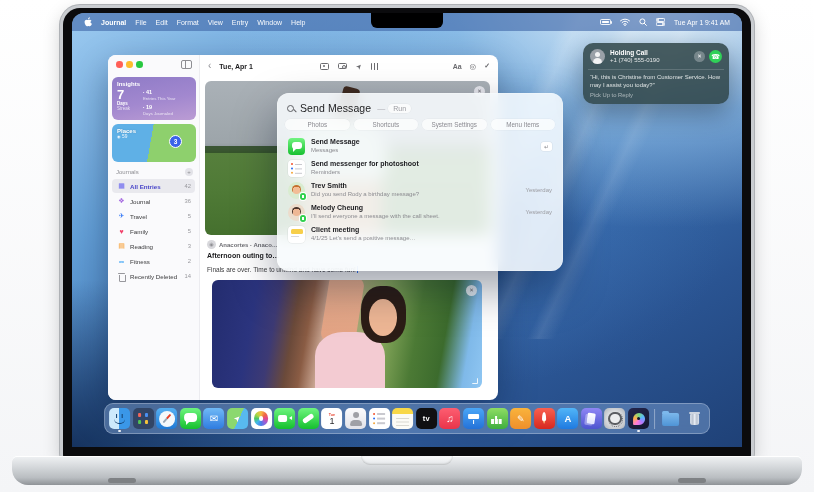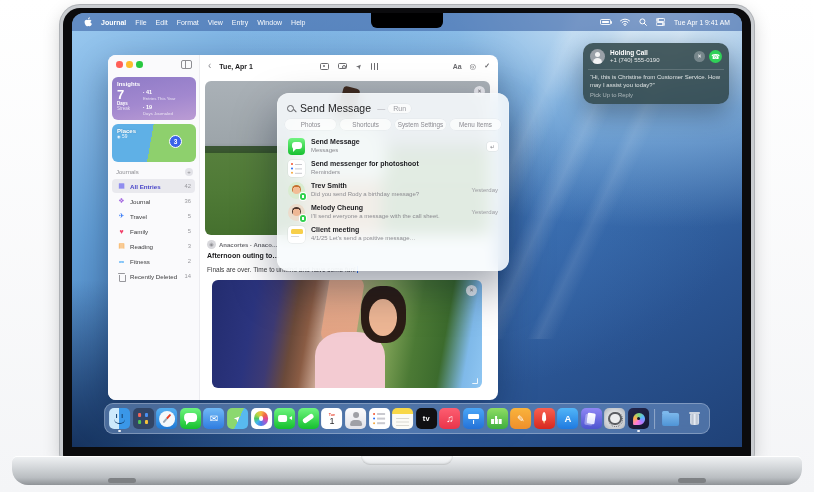--- a/index.html
+++ b/index.html
@@ -124,21 +124,21 @@
   .caret{display:inline-block;width:1px;height:7px;background:#3478f6;vertical-align:-1px;margin-left:1px;}
   .photo2{position:absolute;left:104px;top:225px;width:270px;height:108px;border-radius:6px;overflow:hidden;
     background:linear-gradient(100deg,#232c6e 0%,#2b347e 16%,#3d3a74 24%,#6b4a3a 31%,#8a5c44 36%,#caa794 42%,#87a85c 62%,#4c7a35 74%,#3c6b2d 84%,#7fb9e9 93%,#8fc6f2 100%);}
   .p2-arm{position:absolute;left:42%;top:-4%;width:13%;height:62%;background:linear-gradient(#eab08f,#e3a283);transform:rotate(9deg);border-radius:8px;}
   .p2-shirt{position:absolute;left:38%;top:48%;width:26%;height:55%;background:#f3cbd2;border-radius:40% 40% 0 0;}
   .p2-hair{position:absolute;left:55%;top:6%;width:17%;height:52%;background:#2c1d16;border-radius:42%;}
   .p2-face{position:absolute;left:58%;top:18%;width:10.5%;height:34%;background:#eeb795;border-radius:50%;}
   .photo-resize{position:absolute;right:4px;bottom:4px;width:6px;height:6px;border-right:1.5px solid rgba(255,255,255,.85);border-bottom:1.5px solid rgba(255,255,255,.85);border-radius:1px;}
 
   
-  .overlay{position:absolute;left:205px;top:80px;width:232px;height:178px;border-radius:12px;z-index:30;
+  .overlay{position:absolute;left:205px;top:80px;width:286px;height:178px;border-radius:12px;z-index:30;
     background:rgba(247,250,253,.88);box-shadow:0 18px 44px rgba(3,12,38,.38), 0 0 0 .5px rgba(255,255,255,.5) inset;
     -webkit-backdrop-filter:blur(8px) saturate(1.3);backdrop-filter:blur(8px) saturate(1.3);padding:6px 6px 4px;}
   .s-row{display:flex;align-items:center;padding:3px 4px 5px;}
   .s-mag{width:7px;height:7px;border:1.3px solid #5f5f64;border-radius:50%;position:relative;margin-right:6px;flex:0 0 auto;}
   .s-mag::after{content:"";position:absolute;width:3.5px;height:1.3px;background:#5f5f64;transform:rotate(45deg);right:-3px;bottom:-1px;border-radius:1px;}
   .s-query{font-size:10.5px;color:#1d1d1f;letter-spacing:.1px;}
   .s-dash{font-size:8px;color:#aaaab0;margin:0 3px 0 6px;}
   .s-run{font-size:7px;color:#9a9aa0;background:rgba(255,255,255,.7);border-radius:6px;padding:1px 5px;box-shadow:0 0 0 .5px rgba(0,0,0,.05);}
   .chips{display:flex;gap:4px;padding:0 2px 5px;}
   .chip{background:rgba(255,255,255,.68);border-radius:7px;padding:2px 0;color:#8a8a90;font-size:6.3px;text-align:center;flex:1;

